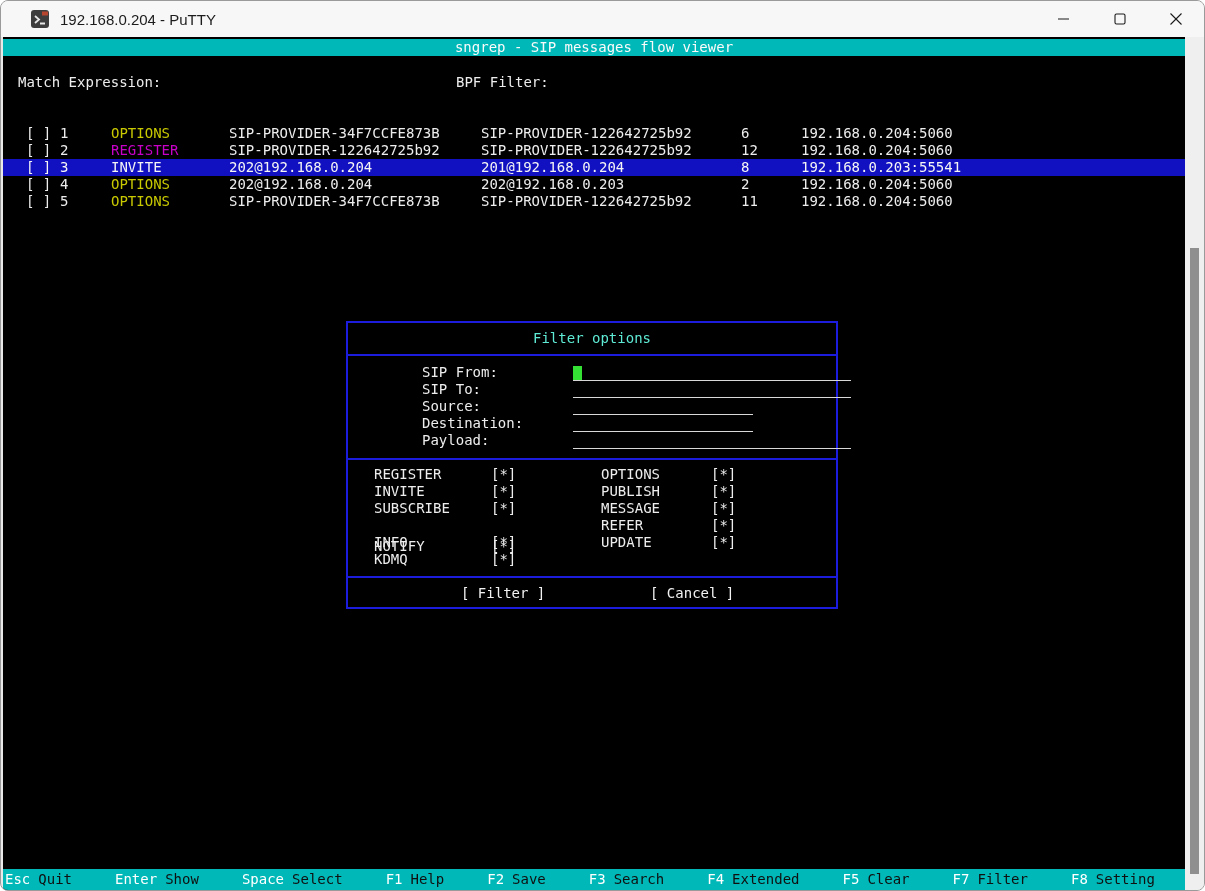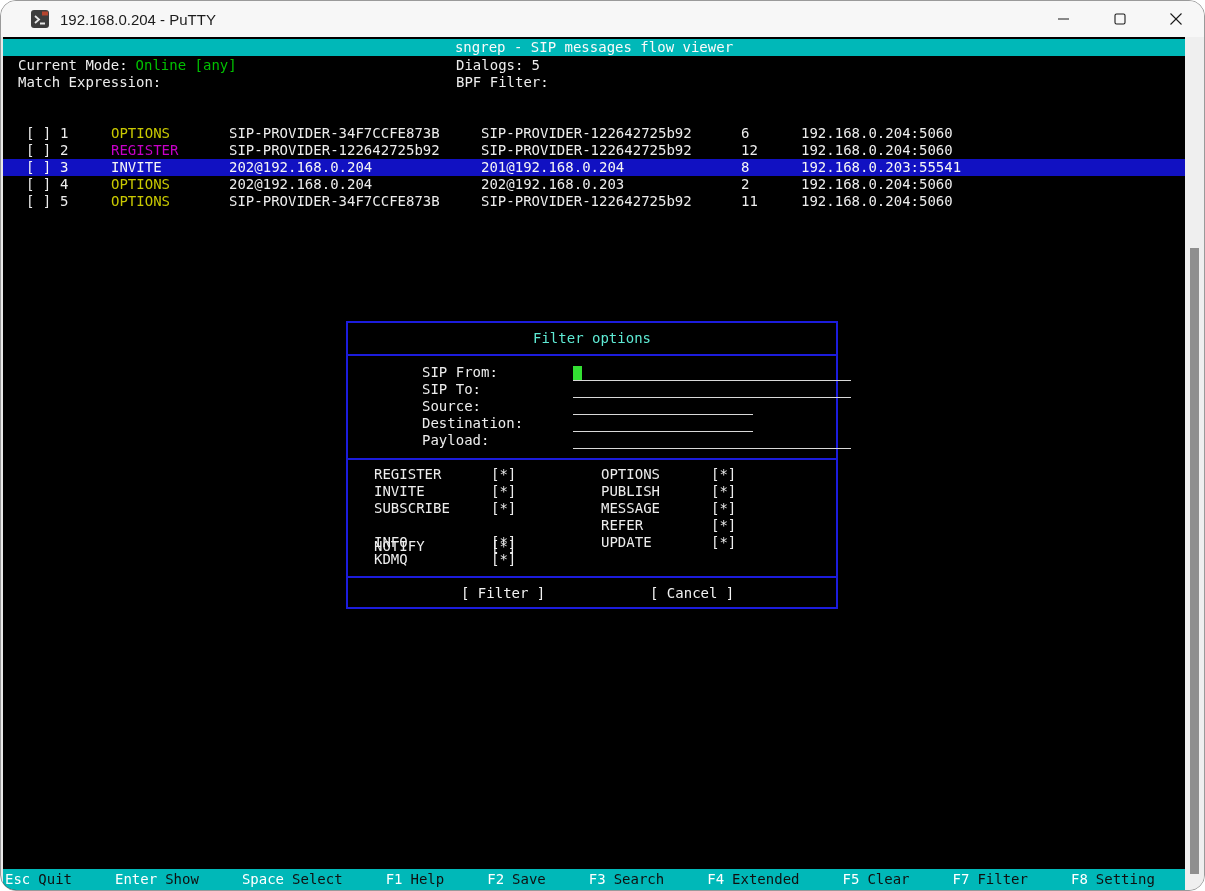--- a/index.html
+++ b/index.html
@@ -1,20 +1,20 @@
 <!DOCTYPE html>
 <html style="--cyan: #00b8b8; --txt: #ededed; --green: #00c000; --cur: #33e033; --yellow: #c9c900; --sel: #1111c2; --dlg: #1c1cdc;"><head>
 <meta charset="utf-8">
 <style>
   * { margin:0; padding:0; box-sizing:border-box; }
   html,body { width:1205px; height:891px; background:#ffffff; }
   body { font-family:"DejaVu Sans Mono", monospace; }
 
   .window { position:relative; width:1205px; height:891px; background:#e9e9e9;
-            border:1px solid #9a9a9a; border-radius:16px; overflow:hidden; }
+            border:1px solid #9a9a9a; border-radius:8px; overflow:hidden; }
 
   
   .titlebar { position:absolute; left:0; top:0; width:100%; height:36px; background:#f7f7f7;
               display:flex; align-items:center; font-family:"Liberation Sans", sans-serif; }
   .app-icon { width:20px; height:20px; margin-left:29px; flex:0 0 auto; }
   .tb-title { margin-left:10px; font-size:15px; color:#1c1c1c; white-space:pre; }
   .win-controls { position:absolute; right:0; top:0; height:36px; display:flex; }
   .wbtn { width:56px; height:36px; display:flex; align-items:center; justify-content:center; }
 
   
@@ -86,24 +86,20 @@
             <line x1="11.5" y1="0.5" x2="0.5" y2="11.5" stroke="#1a1a1a" stroke-width="1.1"></line>
           </svg>
       </div>
     </div>
   </div>
 
   <div class="terminal">
 
     <div class="term-line appbar" style="top:2px;">sngrep - SIP messages flow viewer</div>
 
-    <div class="term-line" style="top:20px;">
-      <span class="cell" style="left:15px;"><span>Current Mode:</span><span class="green">Online [any]</span></span>
-      <span class="cell" style="left:453px;"><span>Dialogs:</span><span class="gap8">5</span></span>
-    </div>
 
     <div class="term-line" style="top:37px;">
       <span class="cell" style="left:15px;">Match Expression:</span>
       <span class="cell" style="left:453px;">BPF Filter:</span>
     </div>
 
 
 
     <div id="rows">
         <div class="trow" style="top: 88px;">

